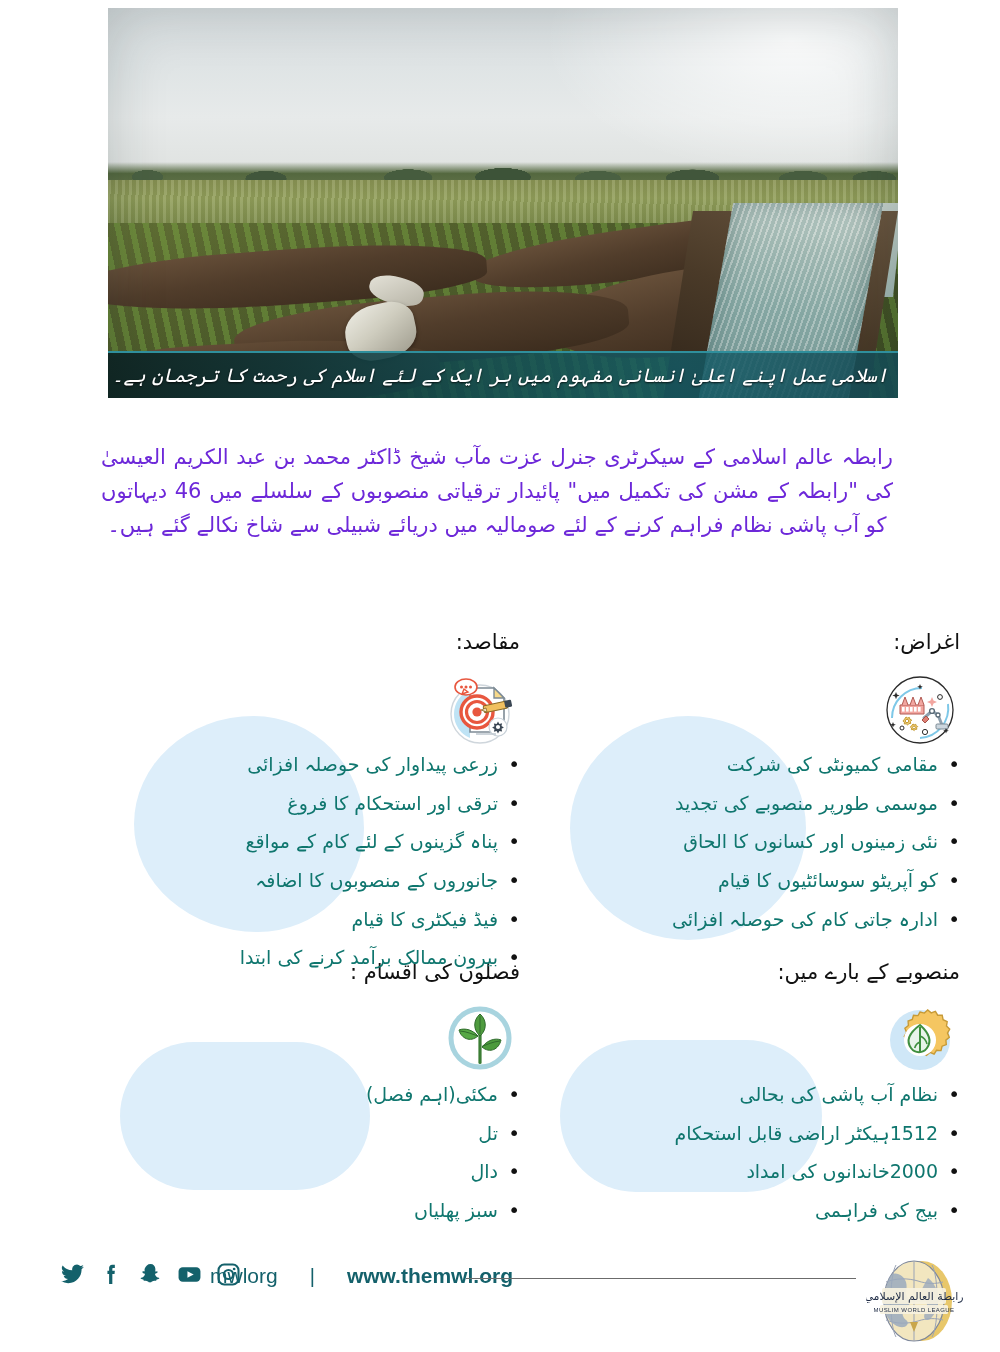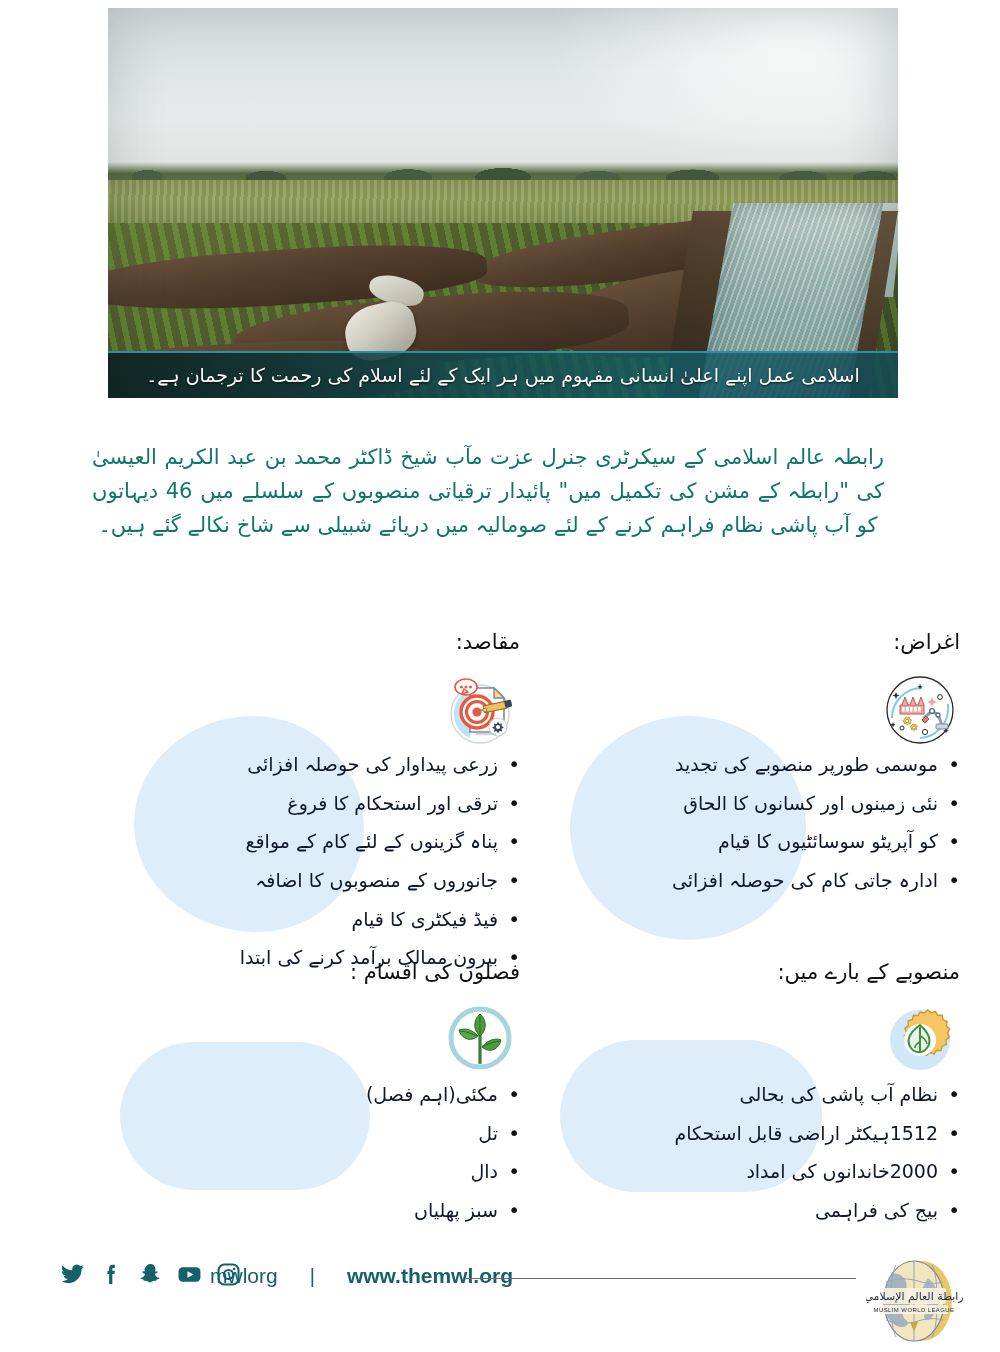--- a/index.html
+++ b/index.html
@@ -103,35 +103,35 @@
   .hero-vignette{
     position:absolute;inset:0;
     box-shadow:inset 0 0 60px rgba(20,40,40,.20);
   }
 
   
   .caption-bar{
     position:absolute;left:0;bottom:0;width:100%;height:45px;
     background:linear-gradient(90deg,rgba(12,36,34,.94) 0%,rgba(14,52,54,.90) 22%,rgba(16,78,86,.82) 48%,rgba(18,92,104,.80) 72%,rgba(20,74,84,.88) 100%);
     border-top:2px solid #2f8f9c;
-    display:flex;align-items:center;justify-content:center;
+    display:flex;align-items:center;justify-content:flex-start;font-style:italic;
   }
   .caption-text{
     color:#ffffff;font-size:19px;line-height:1.35;
     font-family:"DejaVu Sans","Liberation Sans",sans-serif;
     direction:rtl;text-align:center;white-space:nowrap;
     text-shadow:0 1px 2px rgba(0,0,0,.75);
     padding:0 10px;
   }
 
   
   .lead{
-    position:absolute;left:92px;top:440px;width:792px;
+    position:absolute;left:101px;top:440px;width:792px;
     direction:rtl;text-align:justify;text-align-last:center;
-    color:#0f766e;font-size:21px;line-height:1.62;
+    color:#6d28d9;font-size:21px;line-height:1.62;
     font-family:"DejaVu Sans","Liberation Sans",sans-serif;
   }
 
   
   .block{position:absolute;direction:rtl;}
   .block-head{
     display:flex;align-items:flex-start;justify-content:flex-end;
     gap:16px;height:86px;flex-direction:column;
   }
   .block-title{
@@ -144,21 +144,21 @@
   }
   .blob{
     position:absolute;background:#ddeefa;z-index:0;
   }
   .bullets{
     position:relative;z-index:2;list-style:none;margin:0;padding:0;
     direction:rtl;text-align:right;
   }
   .bullets li{
     position:relative;
-    font-size:19px;line-height:1.35;color:#0f172a;
+    font-size:19px;line-height:1.35;color:#0f766e;
     font-family:"DejaVu Sans","Liberation Sans",sans-serif;
     margin:0 0 13px 0;padding-right:22px;white-space:nowrap;
   }
   .bullets li:before{
     content:"\2022";position:absolute;right:0;top:-1px;
     font-size:20px;color:#111111;
   }
 
   
   #block-goals{left:120px;top:664px;width:400px;}
@@ -319,20 +319,21 @@
           <circle cx="22" cy="58" r="2" fill="none" stroke="#2b2b2b" stroke-width="1"></circle>
           <circle cx="45" cy="62" r="2.6" fill="none" stroke="#2b2b2b" stroke-width="1"></circle>
           <path d="M16 22l1 2.6 2.6 1-2.6 1-1 2.6-1-2.6-2.6-1 2.6-1z" fill="#2b2b2b"></path>
           <path d="M66 58l.8 2 2 .8-2 .8-.8 2-.8-2-2-.8 2-.8z" fill="#2b2b2b"></path>
           <path d="M13 52l.8 2 2 .8-2 .8-.8 2-.8-2-2-.8 2-.8z" fill="#2b2b2b"></path>
           <path d="M40 14l.8 2 2 .8-2 .8-.8 2-.8-2-2-.8 2-.8z" fill="#2b2b2b"></path>
         </svg>
       </span>
     </div>
     <ul class="bullets">
+      <li>مقامی کمیونٹی کی شرکت</li>
       <li>موسمی طورپر منصوبے کی تجدید</li>
       <li>نئی زمینوں اور کسانوں کا الحاق</li>
       <li>کو آپریٹو سوسائٹیوں کا قیام</li>
       <li>ادارہ جاتی کام کی حوصلہ افزائی</li>
     </ul>
   </div>
 
   <div class="block" id="block-crops">
     <div class="blob"></div>
     <div class="block-head">

